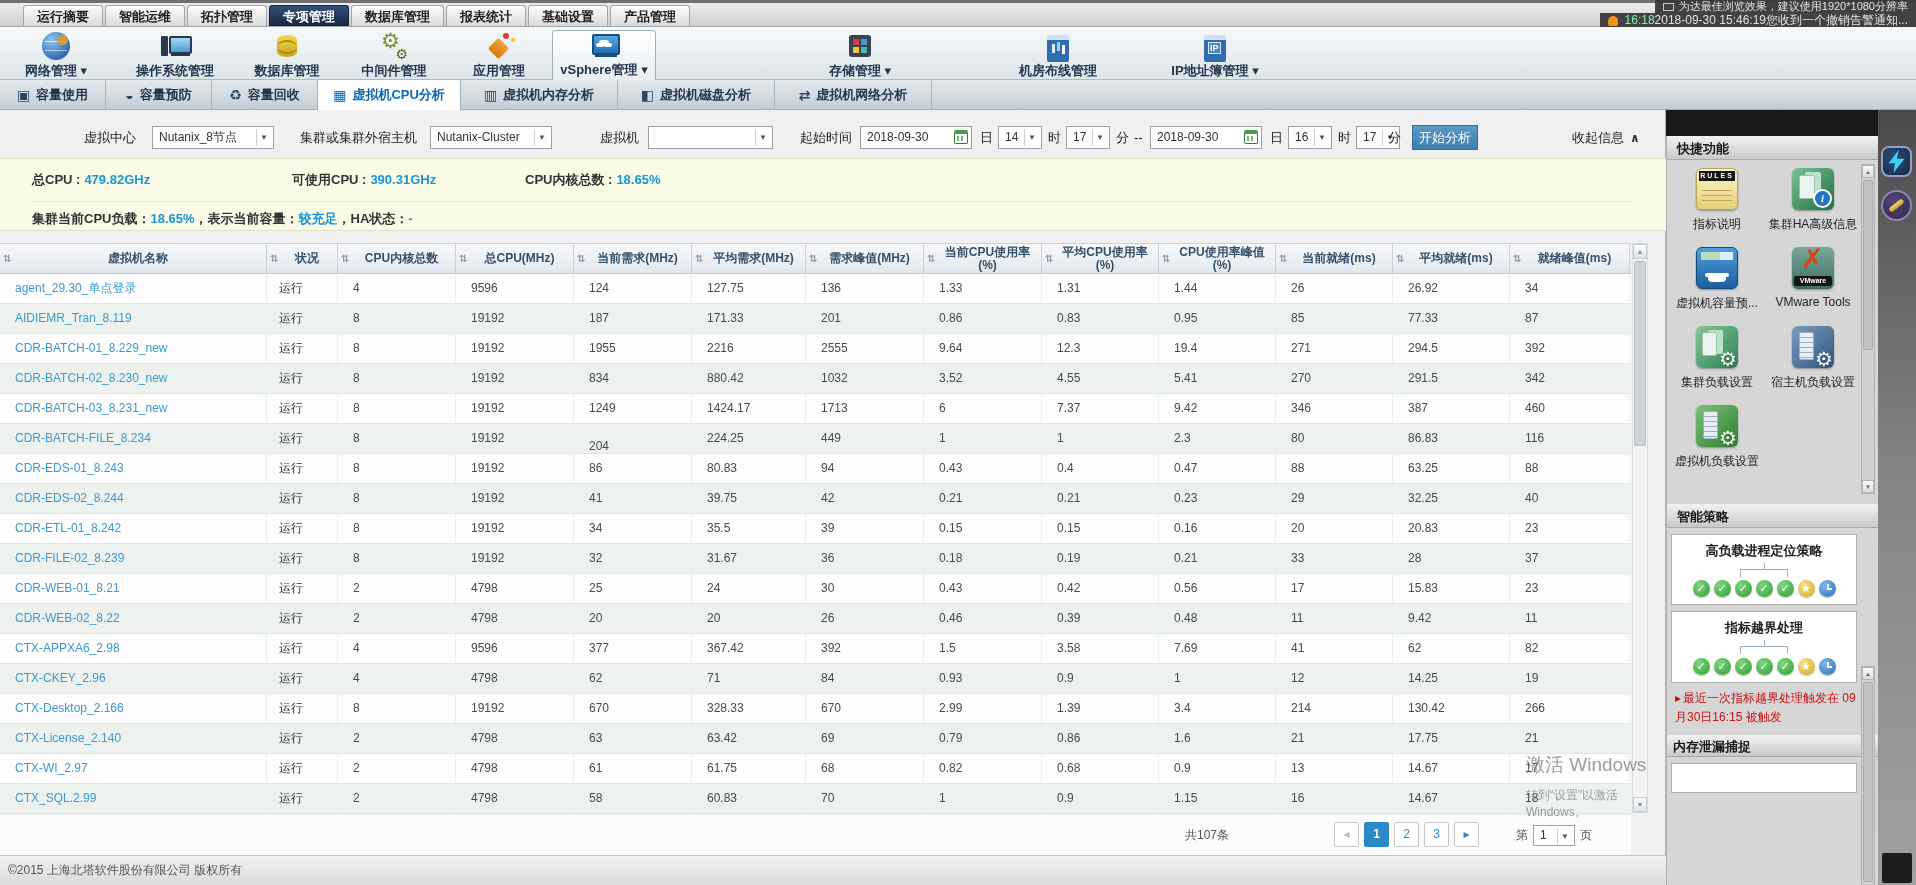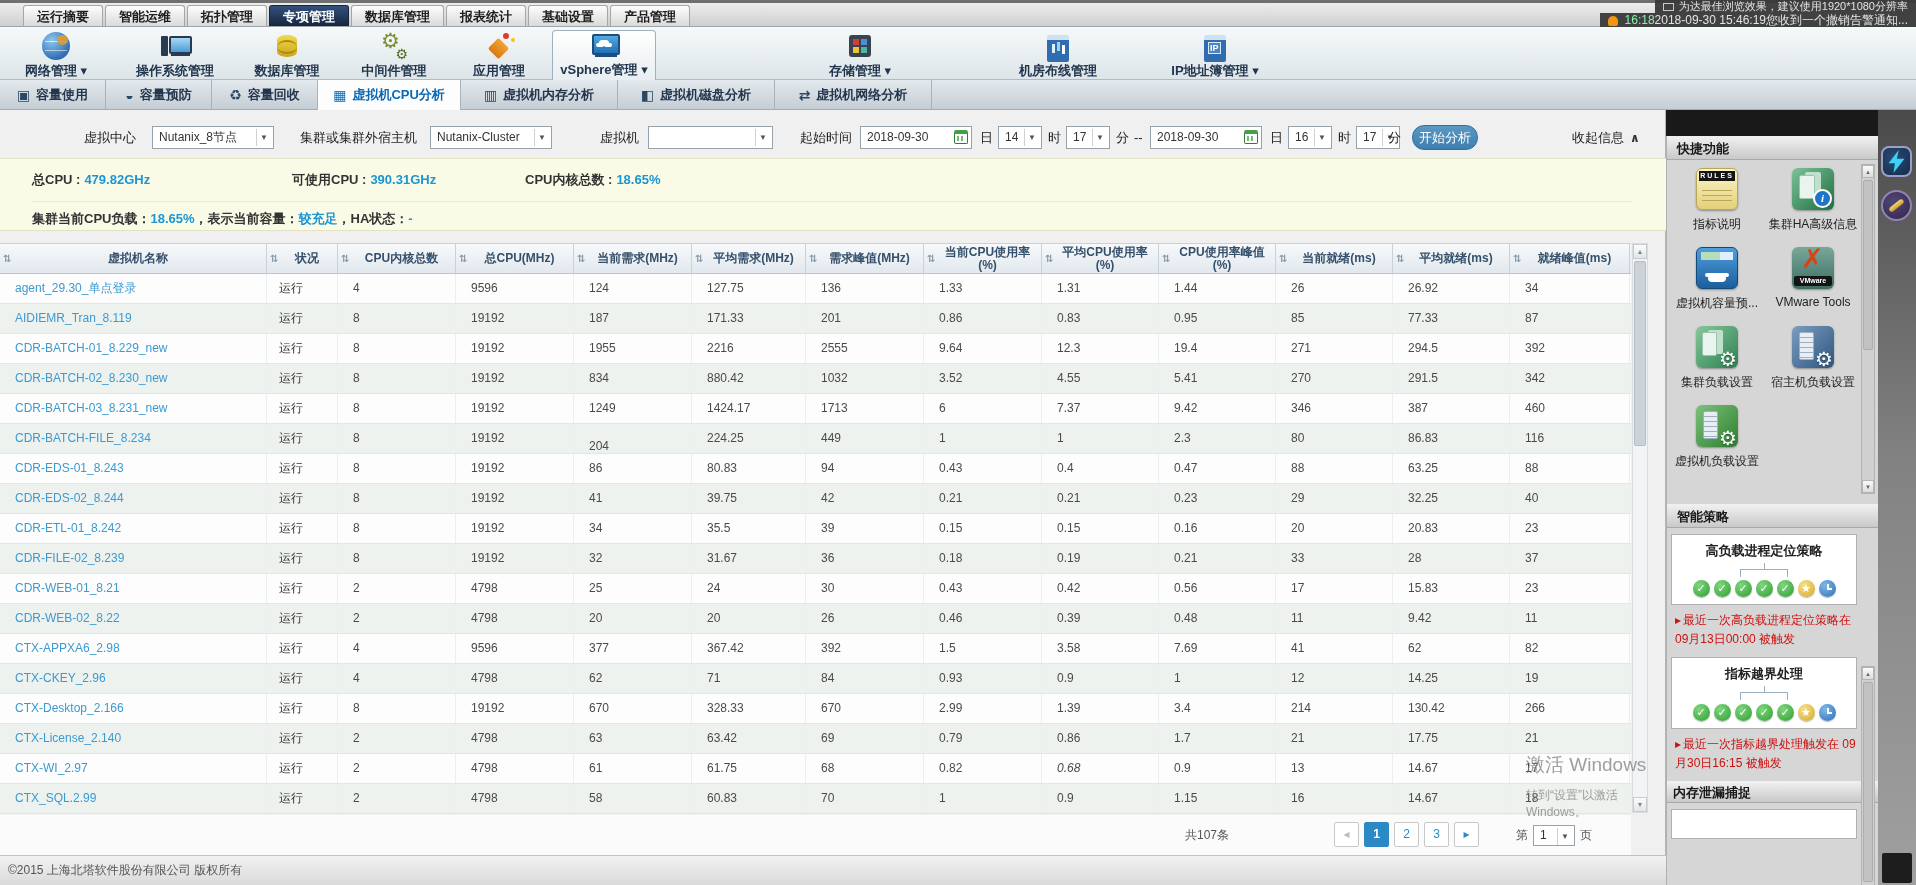--- a/index.html
+++ b/index.html
@@ -82,21 +82,21 @@
   .sel{position:absolute;top:16px;height:23px;background:#fff;border:1px solid #98a2aa;font-size:12px;color:#333;
     line-height:21px;padding-left:6px;cursor:pointer;}
   .sarr{position:absolute;right:2px;top:2px;width:15px;height:17px;text-align:center;font-size:8px;color:#555;
     line-height:17px;border-left:1px solid #d0d0d0;}
   .datef{position:absolute;top:16px;height:23px;background:#fff;border:1px solid #98a2aa;font-size:12px;color:#333;
     line-height:21px;padding-left:6px;}
   .cal-icon{position:absolute;right:3px;top:3px;width:14px;height:14px;background:#fff;border:1px solid #2e7d32;
     border-top:4px solid #43a047;border-radius:2px;cursor:pointer;}
   .cal-icon::before{content:'';position:absolute;left:2px;top:2px;width:8px;height:5px;
     background:repeating-linear-gradient(90deg,#7cb87e 0 2px,#fff 2px 4px);}
-  #analyze-btn{position:absolute;left:1412px;top:15px;width:66px;height:25px;border:1px solid #35719c;border-radius:12px;
+  #analyze-btn{position:absolute;left:1412px;top:15px;width:66px;height:25px;border:1px solid #35719c;border-radius:0;
     background:linear-gradient(#5a98c5,#3d7fae);color:#fff;font-size:13px;text-align:center;line-height:23px;cursor:pointer;}
   #collapse-link{position:absolute;left:1572px;top:16px;height:24px;line-height:24px;font-size:13px;color:#222;cursor:pointer;}
   #collapse-link .carr{font-weight:bold;color:#333;margin-left:6px;font-size:12px;}
 
   
   #summary{position:absolute;left:0;top:48px;width:1666px;height:73px;background:#fafbe6;
     border-top:1px solid #e2e2c4;border-bottom:1px solid #e2e2c4;}
   .srow1{position:absolute;top:10px;left:0;height:22px;width:100%;}
   .sgrp{position:absolute;font-size:13px;font-weight:bold;color:#333;line-height:22px;}
   .sval{color:#1b95d4;margin-left:4px;}
@@ -609,35 +609,35 @@
         <div class="tr alt">
           <div class="td link" style="width: 267px;">CTX-License_2.140</div>
           <div class="td stat" style="width: 71px;">运行</div>
           <div class="td" style="width: 118px;">2</div>
           <div class="td" style="width: 118px;">4798</div>
           <div class="td" style="width: 118px;">63</div>
           <div class="td" style="width: 114px;">63.42</div>
           <div class="td" style="width: 118px;">69</div>
           <div class="td" style="width: 118px;">0.79</div>
           <div class="td" style="width: 117px;">0.86</div>
-          <div class="td" style="width: 117px;">1.7</div>
+          <div class="td" style="width: 117px;">1.6</div>
           <div class="td" style="width: 117px;">21</div>
           <div class="td" style="width: 117px;">17.75</div>
           <div class="td" style="width: 120px;">21</div>
         </div>
         <div class="tr">
           <div class="td link" style="width: 267px;">CTX-WI_2.97</div>
           <div class="td stat" style="width: 71px;">运行</div>
           <div class="td" style="width: 118px;">2</div>
           <div class="td" style="width: 118px;">4798</div>
           <div class="td" style="width: 118px;">61</div>
           <div class="td" style="width: 114px;">61.75</div>
           <div class="td" style="width: 118px;">68</div>
           <div class="td" style="width: 118px;">0.82</div>
-          <div class="td" style="width: 117px; font-style: italic;">0.68</div>
+          <div class="td" style="width: 117px;">0.68</div>
           <div class="td" style="width: 117px;">0.9</div>
           <div class="td" style="width: 117px;">13</div>
           <div class="td" style="width: 117px;">14.67</div>
           <div class="td" style="width: 120px;">17</div>
         </div>
         <div class="tr alt">
           <div class="td link" style="width: 267px;">CTX_SQL.2.99</div>
           <div class="td stat" style="width: 71px;">运行</div>
           <div class="td" style="width: 118px;">2</div>
           <div class="td" style="width: 118px;">4798</div>
@@ -723,21 +723,20 @@
       <div class="ss-btn" style="bottom:0">▼</div>
     </div>
   </div>
   <div class="side-header">智能策略</div>
   <div id="policy-body">
       <div class="pbox">
         <div class="pb-title">高负载进程定位策略</div>
         <div class="ptree"></div>
         <div class="pchecks"><span class="chk">✓</span><span class="chk">✓</span><span class="chk">✓</span><span class="chk">✓</span><span class="chk">✓</span><span class="chk chk-y">★</span><span class="chk chk-c"></span></div>
       </div>
-      <div class="pnote"><span class="pn-arrow">▸</span><span>最近一次高负载进程定位策略在 09月13日00:00 被触发</span></div>
       <div class="pbox">
         <div class="pb-title">指标越界处理</div>
         <div class="ptree"></div>
         <div class="pchecks"><span class="chk">✓</span><span class="chk">✓</span><span class="chk">✓</span><span class="chk">✓</span><span class="chk">✓</span><span class="chk chk-y">★</span><span class="chk chk-c"></span></div>
       </div>
       <div class="pnote"><span class="pn-arrow">▸</span><span>最近一次指标越界处理触发在 09月30日16:15 被触发</span></div>
       <div class="pheader">内存泄漏捕捉</div>
       <div class="pbox pstub"></div>
     </div>
   <div id="policy-scroll" style="top:530px">

